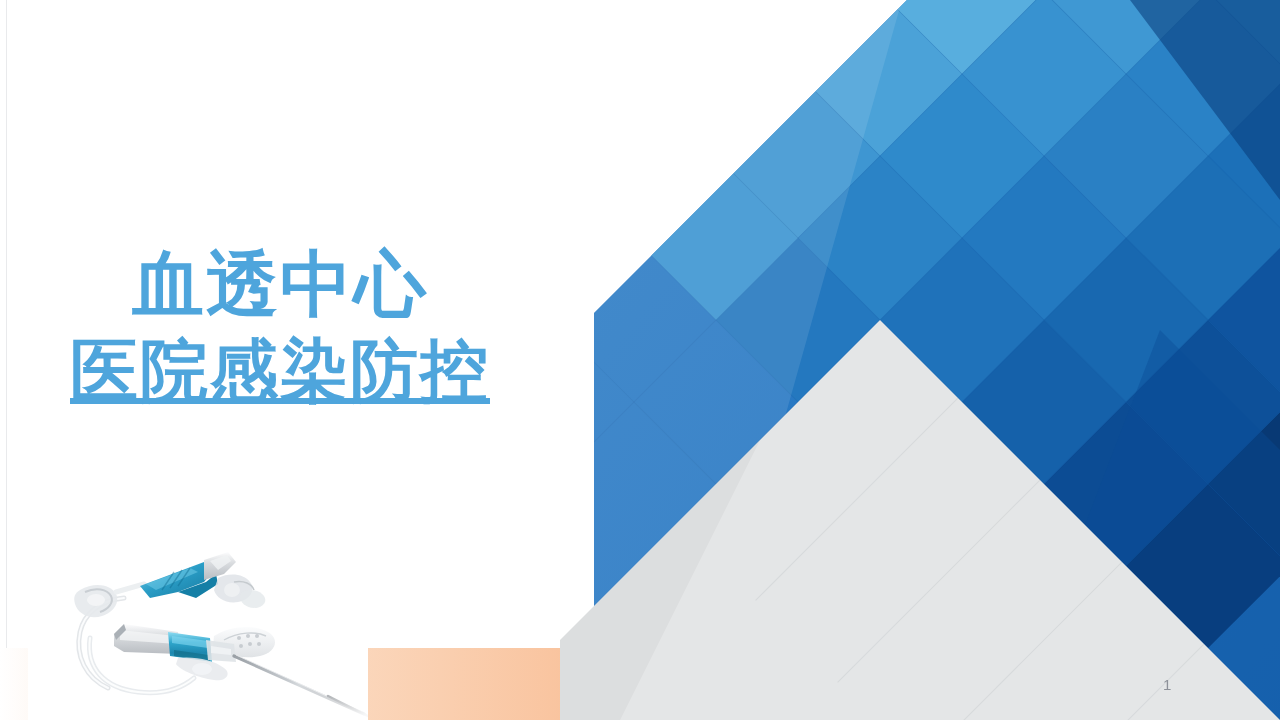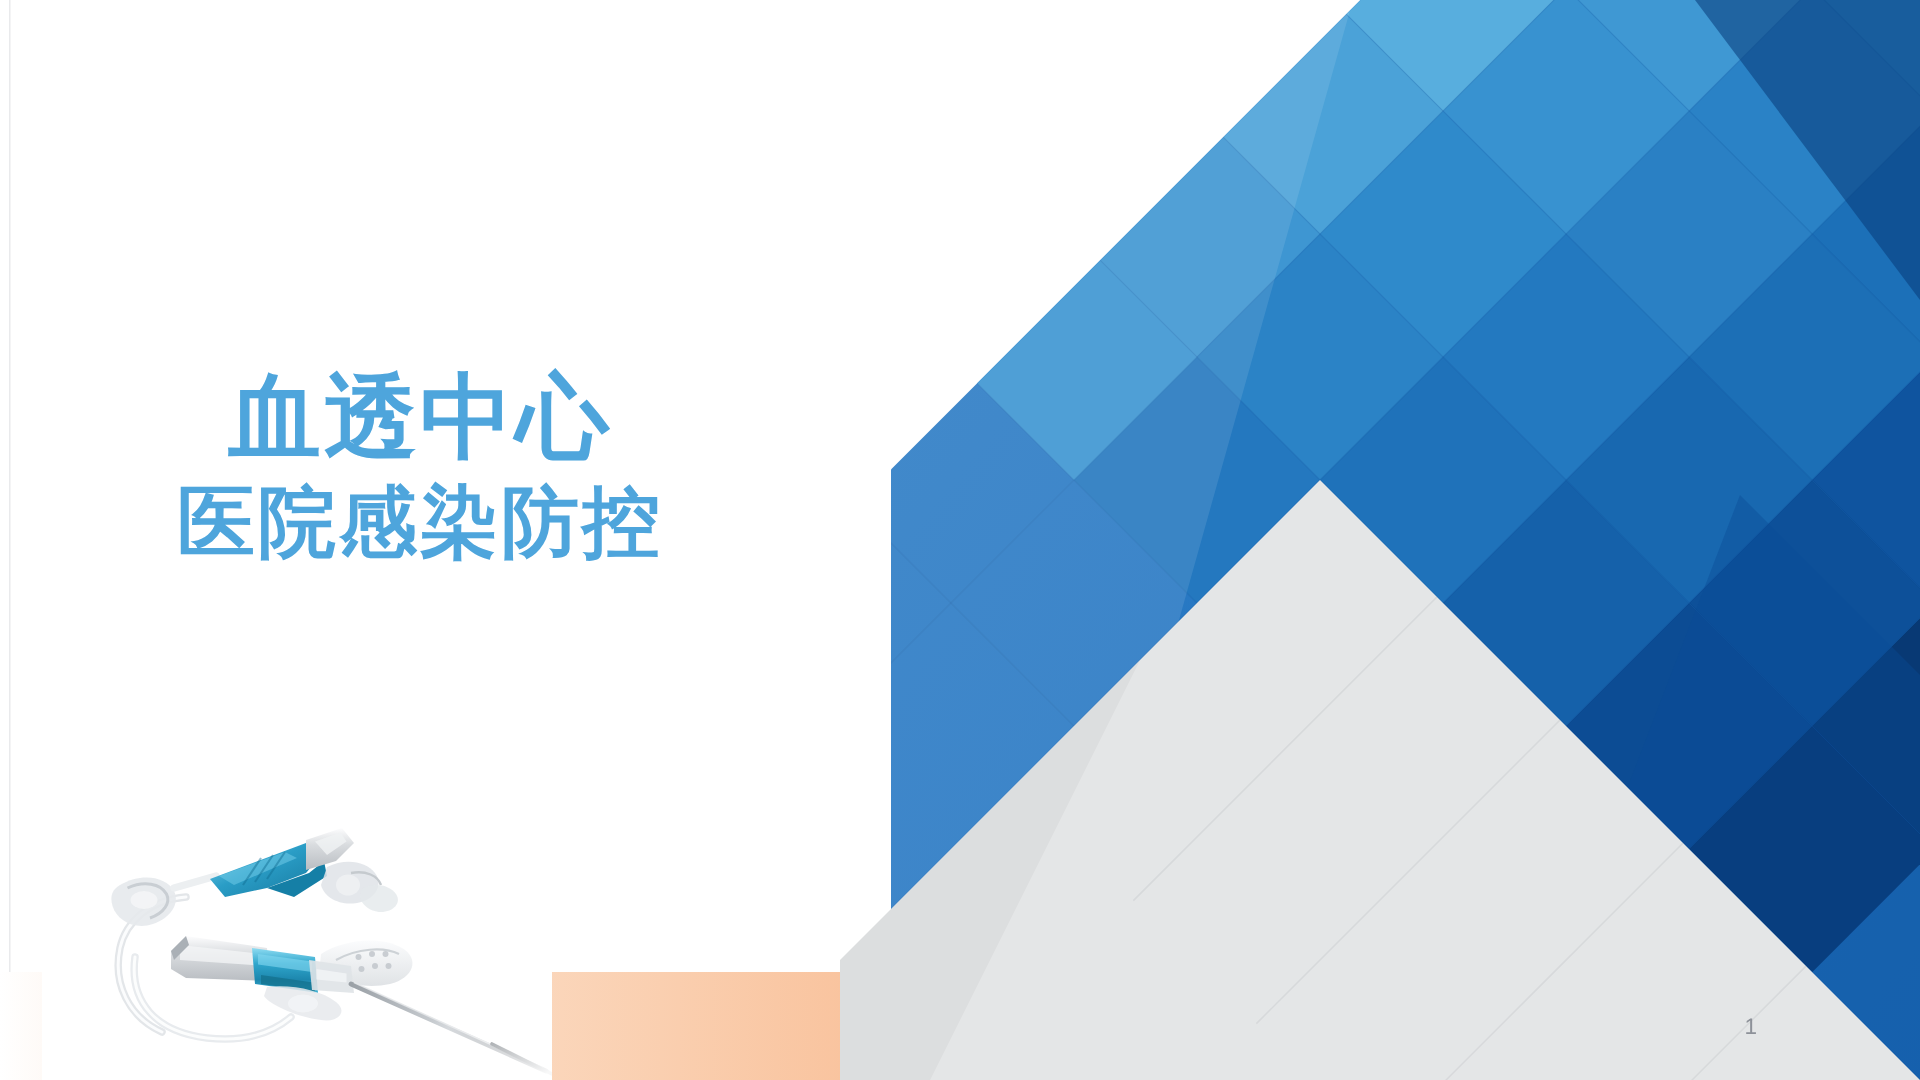--- a/index.html
+++ b/index.html
@@ -42,22 +42,22 @@
   }
   .title-line{
     display:block;
     color:#4EA5DC;
     font-weight:bold;
     letter-spacing:2px;
     line-height:1.24;
     white-space:nowrap;
     font-family:"DejaVu Sans","Liberation Sans",sans-serif;
   }
-  .title-line.l1{font-size:62px;}
-  .title-line.l2{font-size:52px;}
+  .title-line.l1{font-size:72px;}
+  .title-line.l2{font-size:68px;text-decoration:underline;}
 
   
   .page-num{
     position:absolute;left:1163px;top:676px;
     font-size:15px;color:#8d9199;
     font-family:"Liberation Sans",sans-serif;
   }
 </style>
 </head>
 <body>

